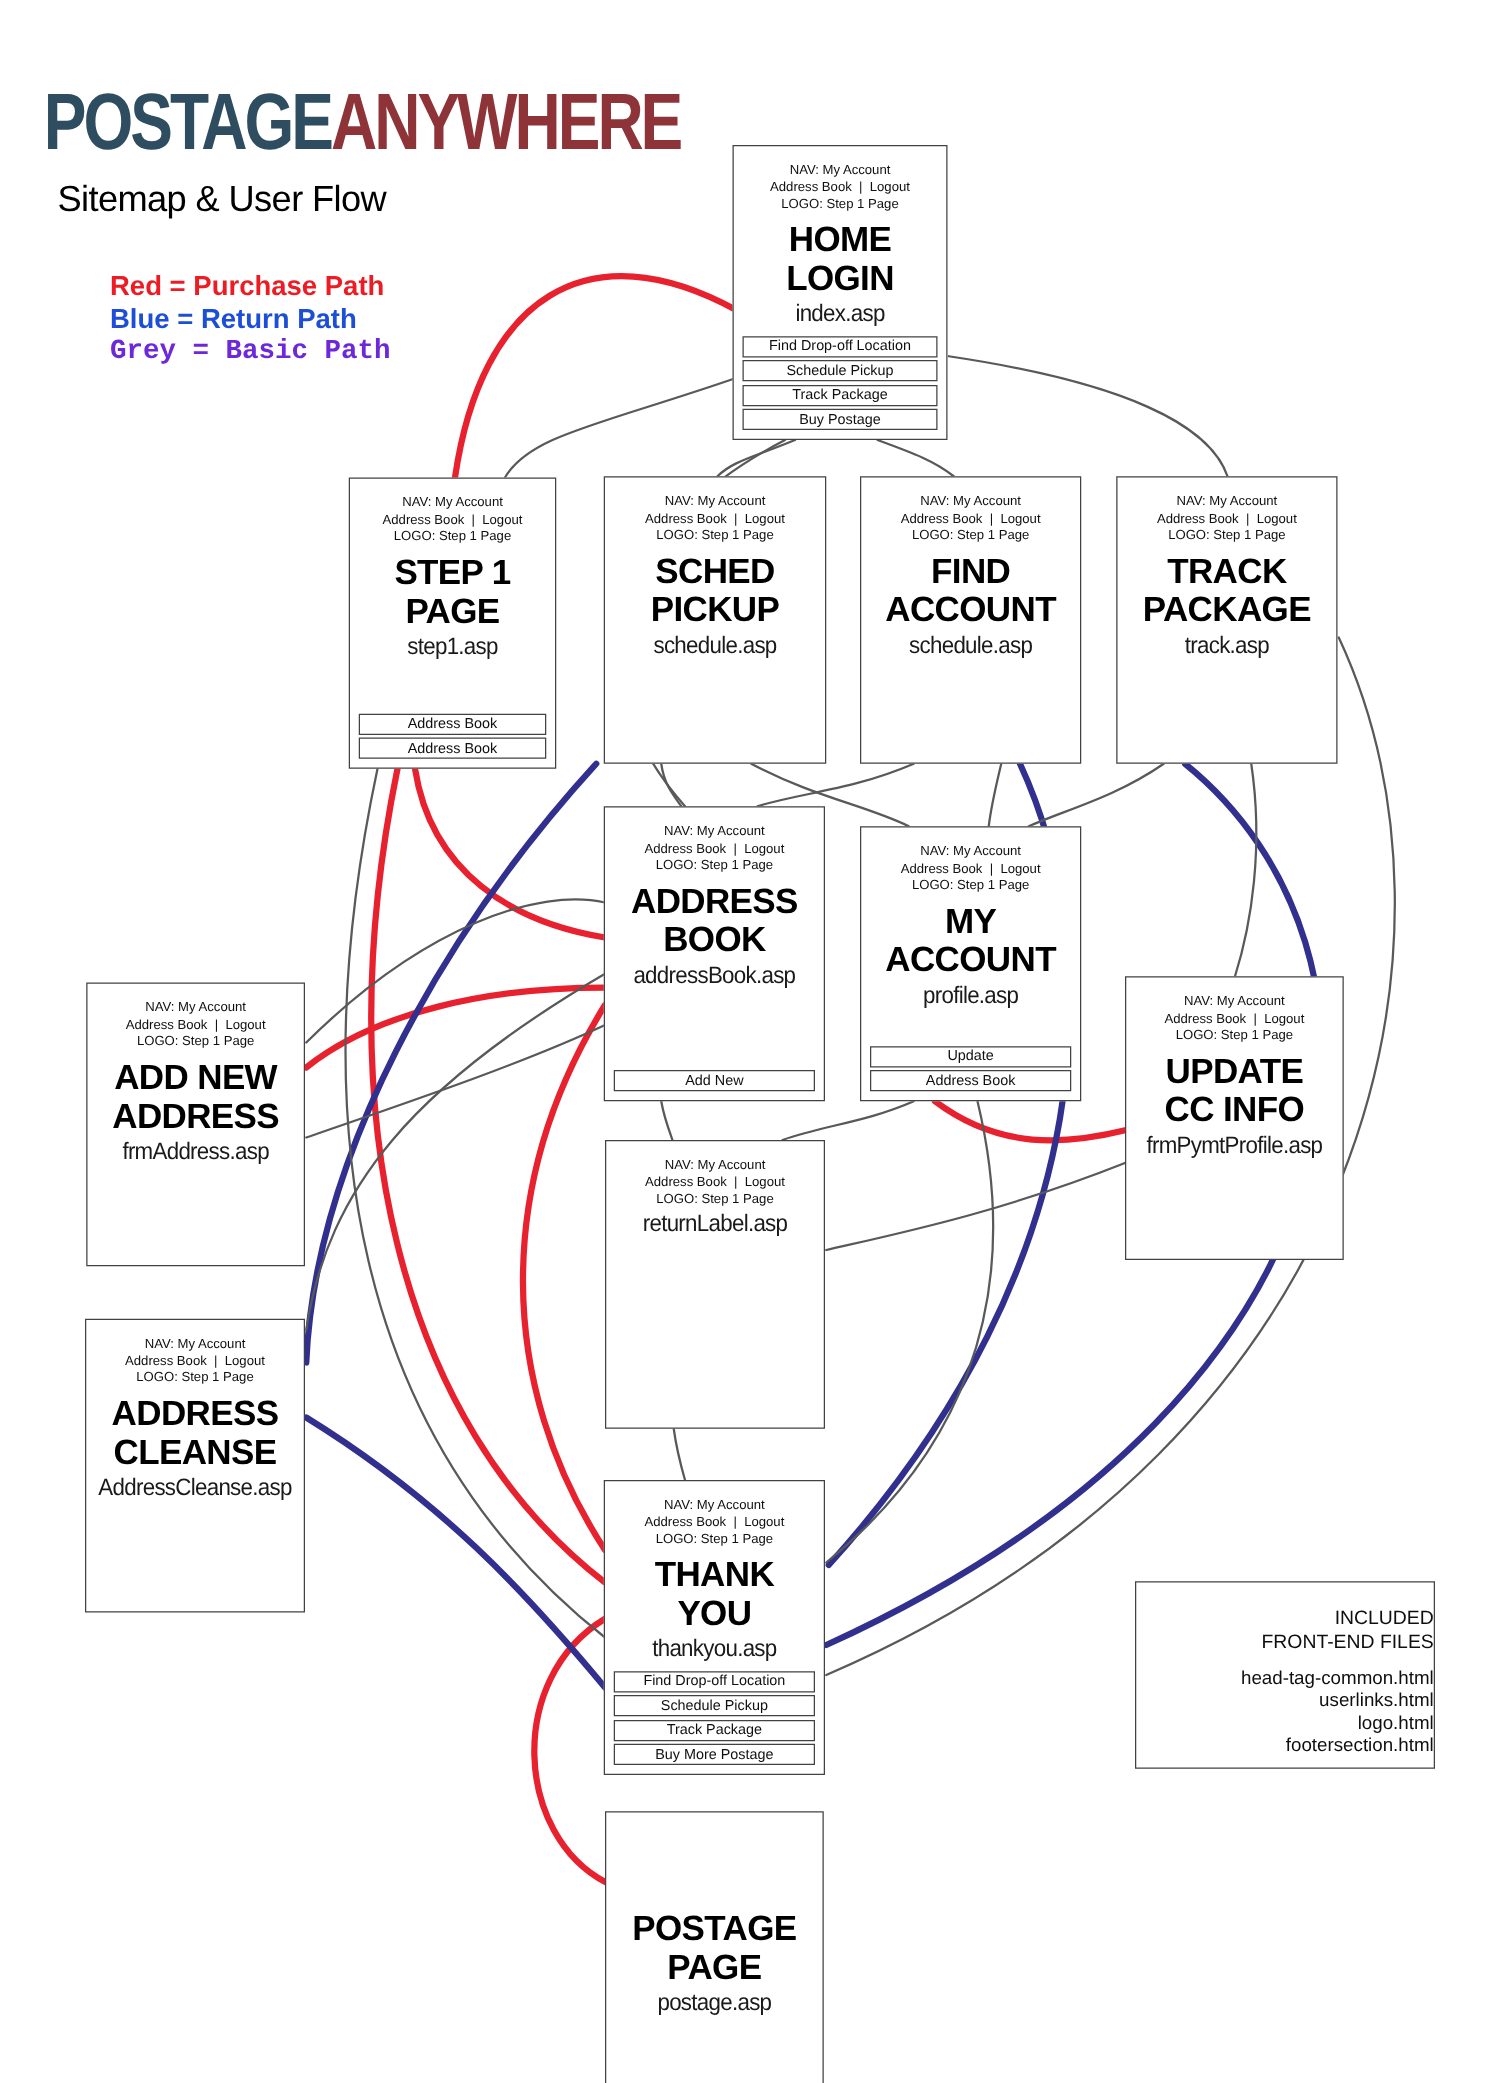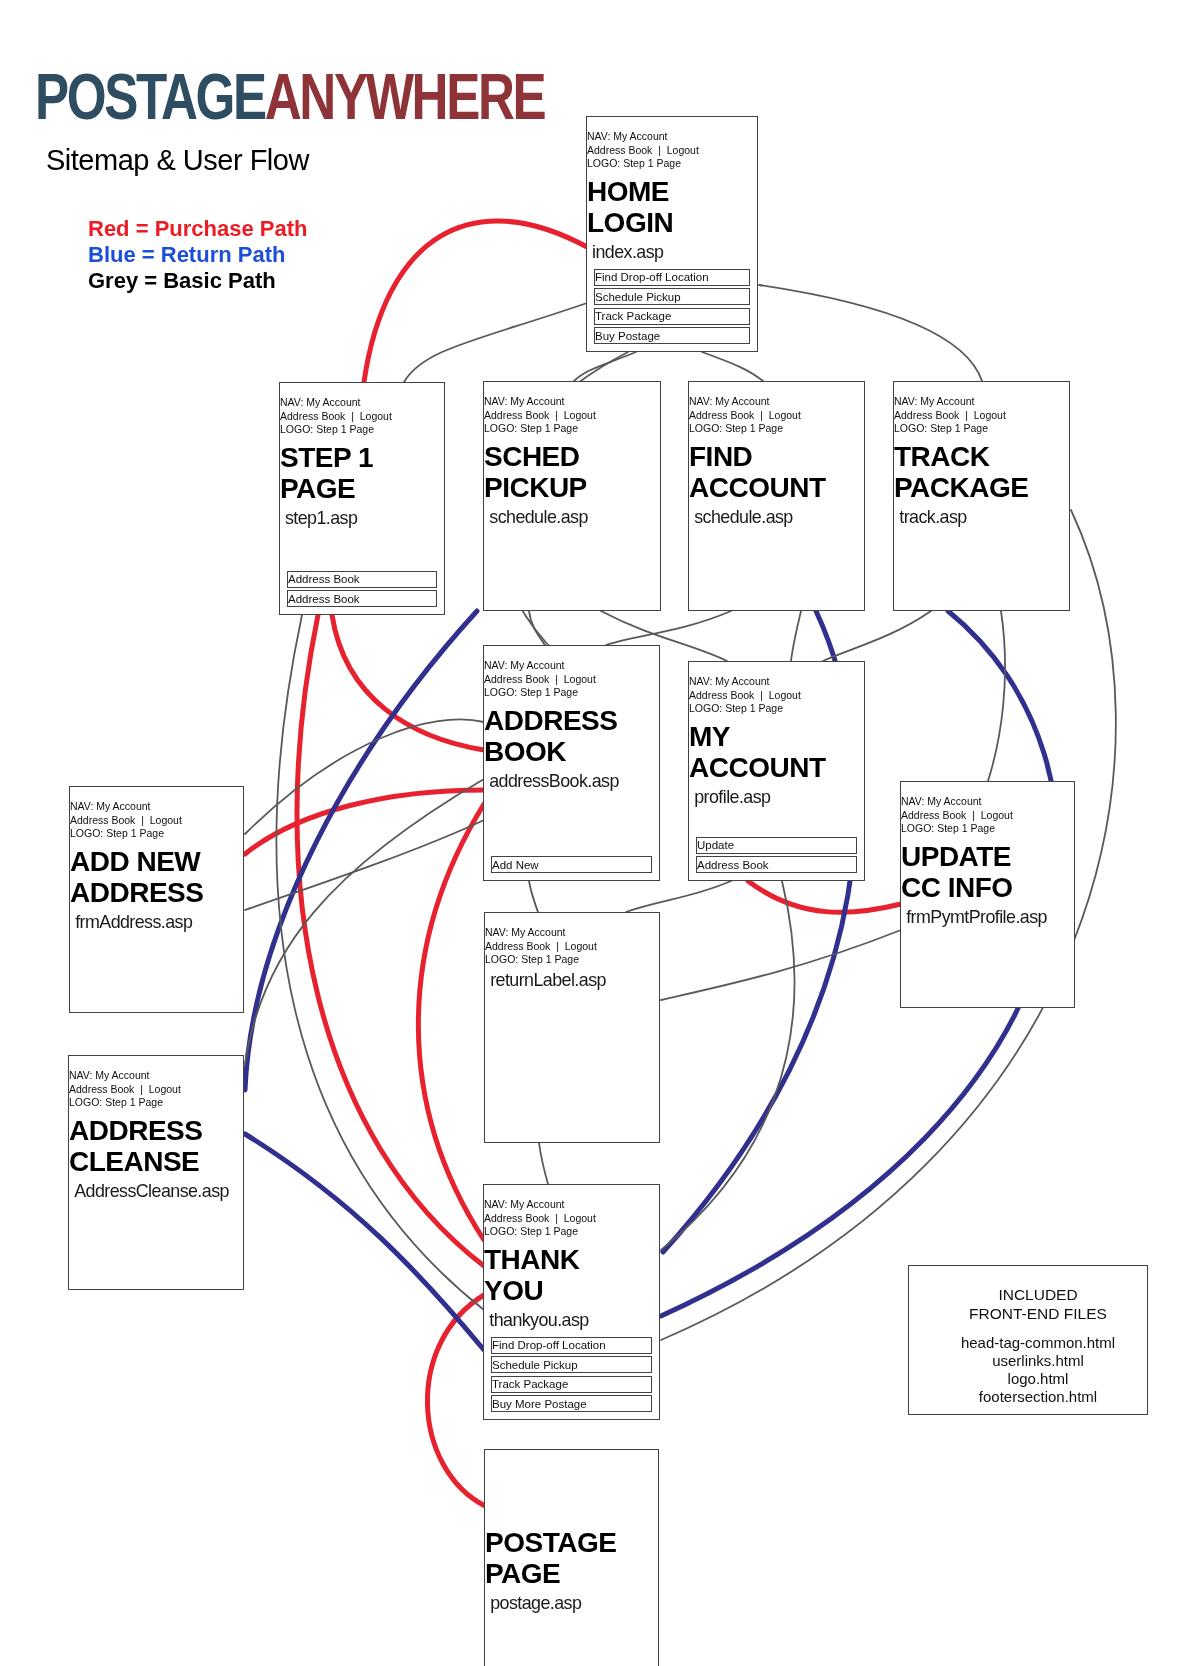--- a/index.html
+++ b/index.html
@@ -9,34 +9,34 @@
 
   
   .logo{position:absolute;left:35px;top:12px;font-size:64px;font-weight:700;
         letter-spacing:-3px;white-space:nowrap;transform:scaleX(0.80);transform-origin:left top;}
   .subtitle{position:absolute;left:46px;top:96px;font-size:29px;font-weight:400;
             letter-spacing:-0.5px;color:#000;}
   .legend{position:absolute;left:88px;top:168px;font-size:22px;font-weight:700;line-height:26px;}
 
   
   .node{position:absolute;background:#fff;border:1.5px solid #424245;box-sizing:border-box;
-        display:flex;flex-direction:column;text-align:left;}
+        display:flex;flex-direction:column;text-align:center;}
   .nav{font-size:10.5px;line-height:1.3;padding-top:13px;color:#0f0f0f;}
   .nav div{white-space:pre;}
   .title{font-weight:700;font-size:28px;line-height:1.1;letter-spacing:-0.5px;color:#000;margin-top:6px;}
   .file{font-size:19px;margin-top:2px;color:#1a1a1a;letter-spacing:-0.6px;transform:scaleX(0.94);}
   .spacer{flex:1;}
   .btns{padding:0 7px 7px;}
   .btn{border:1.5px solid #424245;font-size:11.5px;padding:1.5px 0;margin-top:2.5px;color:#0f0f0f;box-sizing:border-box;}
   .no-nav .title{margin-top:78px;}
 
   
   .included{position:absolute;left:908px;top:1217px;width:240px;height:150px;
             border:1.5px solid #424245;box-sizing:border-box;padding:19px 0 0 20px;
-            text-align:center;color:#0f0f0f;}
+            text-align:right;color:#0f0f0f;}
   .included .head{font-size:15.5px;line-height:1.25;}
   .included .files{margin-top:10px;font-size:15px;line-height:1.2;}
 </style>
 </head>
 <body>
 
 <div class="canvas">
 
   <svg id="edge-layer" width="1200" height="1666" viewBox="0 0 1200 1666">
       <path d="M 589,200 C 470,135 385,190 364,334" stroke="#E8212E" stroke-width="5" fill="none" stroke-linecap="round"></path>
@@ -72,21 +72,21 @@
       <path d="M 302,567 C 242,850 282,1102 484,1262" stroke="#58595B" stroke-width="1.8" fill="none" stroke-linecap="round"></path>
       <path d="M 901,882 C 800,922 722,938 661,952" stroke="#58595B" stroke-width="1.8" fill="none" stroke-linecap="round"></path>
     </svg>
 
   <div class="logo"><span style="color: rgb(47, 77, 96);">POSTAGE</span><span style="color: rgb(142, 52, 57);">ANYWHERE</span></div>
   <div class="subtitle">Sitemap &amp; User Flow</div>
 
   <div class="legend">
     <div style="color: rgb(237, 28, 36);">Red = Purchase Path</div>
     <div style="color: #1d4ed8;">Blue = Return Path</div>
-    <div style="color: #000000;">Grey = Basic Path</div>
+    <div style="color: #6d28d9; font-family: Liberation Mono, monospace;">Grey = Basic Path</div>
   </div>
 
   <div class="node" style="left:586px;top:68px;width:172px;height:236px">
     <div class="nav">
       <div>NAV: My Account</div>
       <div>Address Book  |  Logout</div>
       <div>LOGO: Step 1 Page</div>
     </div>
     <div class="title">
       <div>HOME</div>

